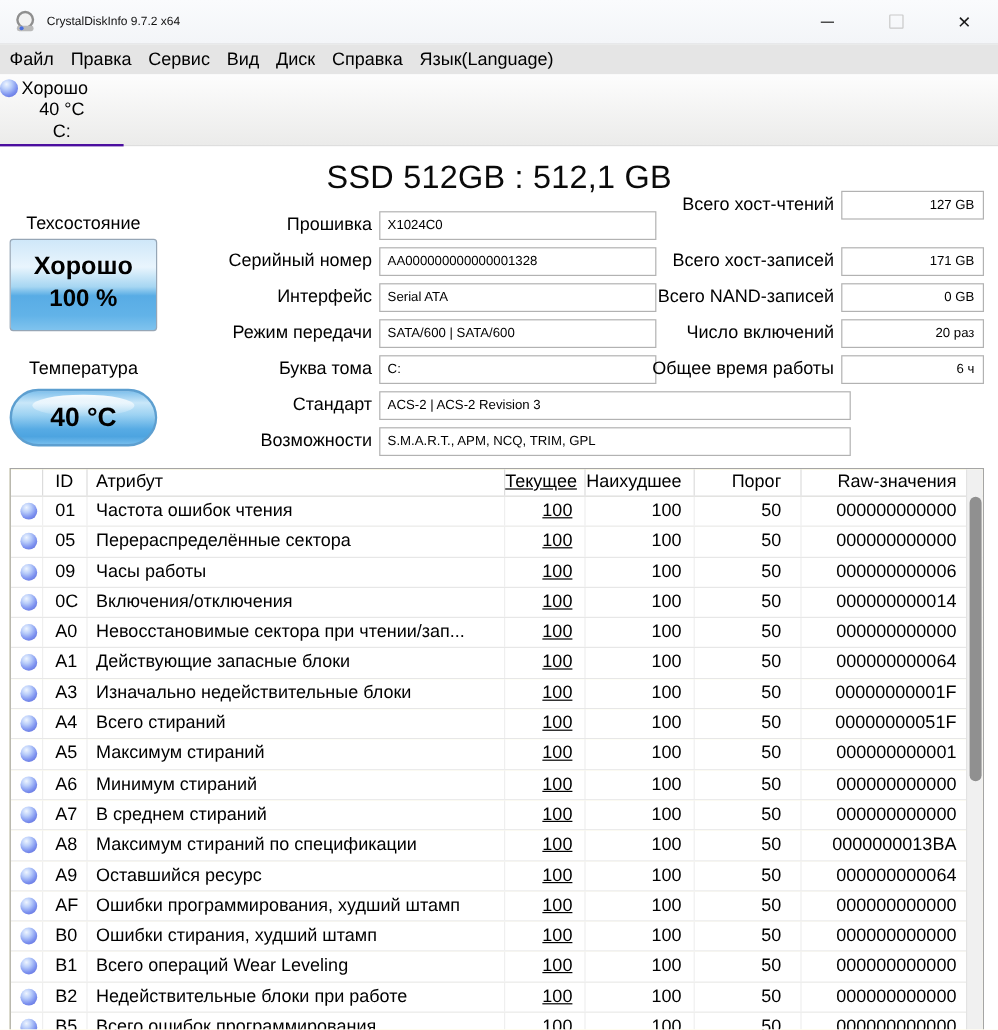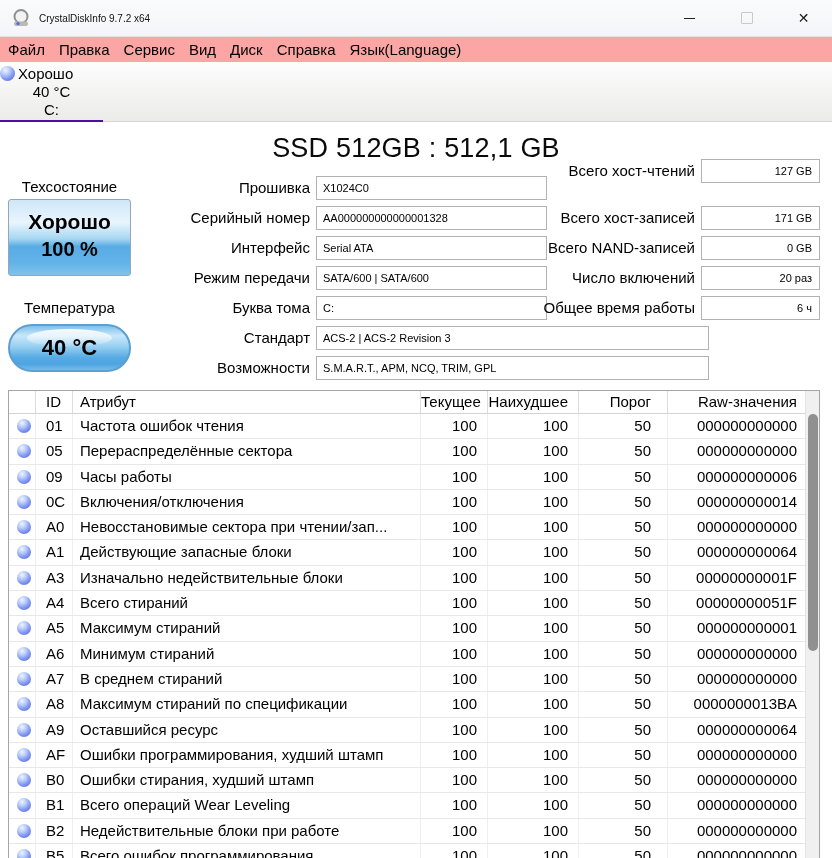--- a/index.html
+++ b/index.html
@@ -13,21 +13,21 @@
   .app-icon{width:22px;height:22px;margin-left:10px;flex:0 0 auto;}
   .window-title{margin-left:7px;font-size:10px;color:#111;}
   .win-controls{position:absolute;right:0;top:0;height:36px;display:flex;}
   .win-btn{width:57px;height:36px;display:flex;align-items:center;justify-content:center;}
   .glyph-min{width:11px;border-top:1.4px solid #222;}
   .glyph-max{width:10px;height:10px;border:1px solid #c9c9c9;border-radius:1px;}
   .glyph-close{font-size:14px;color:#1a1a1a;line-height:1;}
 
   
   .menubar{position:absolute;left:0;top:37px;width:832px;height:25px;
-    background:#fca5a5;display:flex;align-items:center;padding-left:1px;}
+    background:#e5e5e5;display:flex;align-items:center;padding-left:1px;}
   .menu-item{font-size:15px;padding:0 7px;line-height:25px;cursor:default;}
 
   
   .drivebar{position:absolute;left:0;top:62px;width:832px;height:60px;
     background:linear-gradient(180deg,#fdfdfd 0%,#ebebea 100%);
     border-bottom:1px solid #d6d6d6;box-sizing:border-box;}
   .drive-tab{position:absolute;left:0;top:0;width:103px;height:60px;font-size:15px;}
   .tab-line1{position:absolute;left:0;top:3px;display:flex;align-items:center;gap:3px;}
   .tab-line2{position:absolute;left:0;top:21px;width:103px;text-align:center;}
   .tab-line3{position:absolute;left:0;top:39px;width:103px;text-align:center;}
@@ -70,21 +70,21 @@
   .smart-table{position:absolute;left:8px;top:390px;width:812px;height:592px;box-sizing:border-box;
     border:1px solid #a5a5a5;background:#fef9c3;overflow:hidden;}
   .tbl-header{display:flex;height:22px;border-bottom:1px solid #d4d4d4;background:#fff;}
   .hcell{font-size:15px;line-height:22px;box-sizing:border-box;border-right:1px solid #dcdcdc;}
   .tbl-row{display:flex;height:24.3px;border-bottom:1px solid #e7e7e7;background:#fff;}
   .cell{font-size:15px;line-height:24px;box-sizing:border-box;border-right:1px solid #efefef;
     white-space:nowrap;overflow:hidden;}
   .col-dot{width:27px;}
   .col-id{width:37px;padding-left:10px;}
   .col-attr{width:348px;padding-left:7px;}
-  .col-cur{width:67px;text-align:right;padding-right:10px;}
+  .col-cur{width:67px;text-align:right;padding-right:10px;text-decoration:underline;}
   .col-worst{width:91px;text-align:right;padding-right:10px;}
   .col-thr{width:89px;text-align:right;padding-right:16px;}
   .col-raw{width:137px;text-align:right;padding-right:8px;border-right:none;}
   .row-dot{width:14px;height:14px;margin:5px 0 0 8px;}
   .scrollbar{position:absolute;right:0;top:0;width:14px;height:100%;
     background:#f0f0f0;border-left:1px solid #e3e3e3;box-sizing:border-box;}
   .scroll-thumb{position:absolute;left:1.5px;top:23px;width:10px;height:237px;
     background:#909090;border-radius:5px;}
 </style>
 </head>

